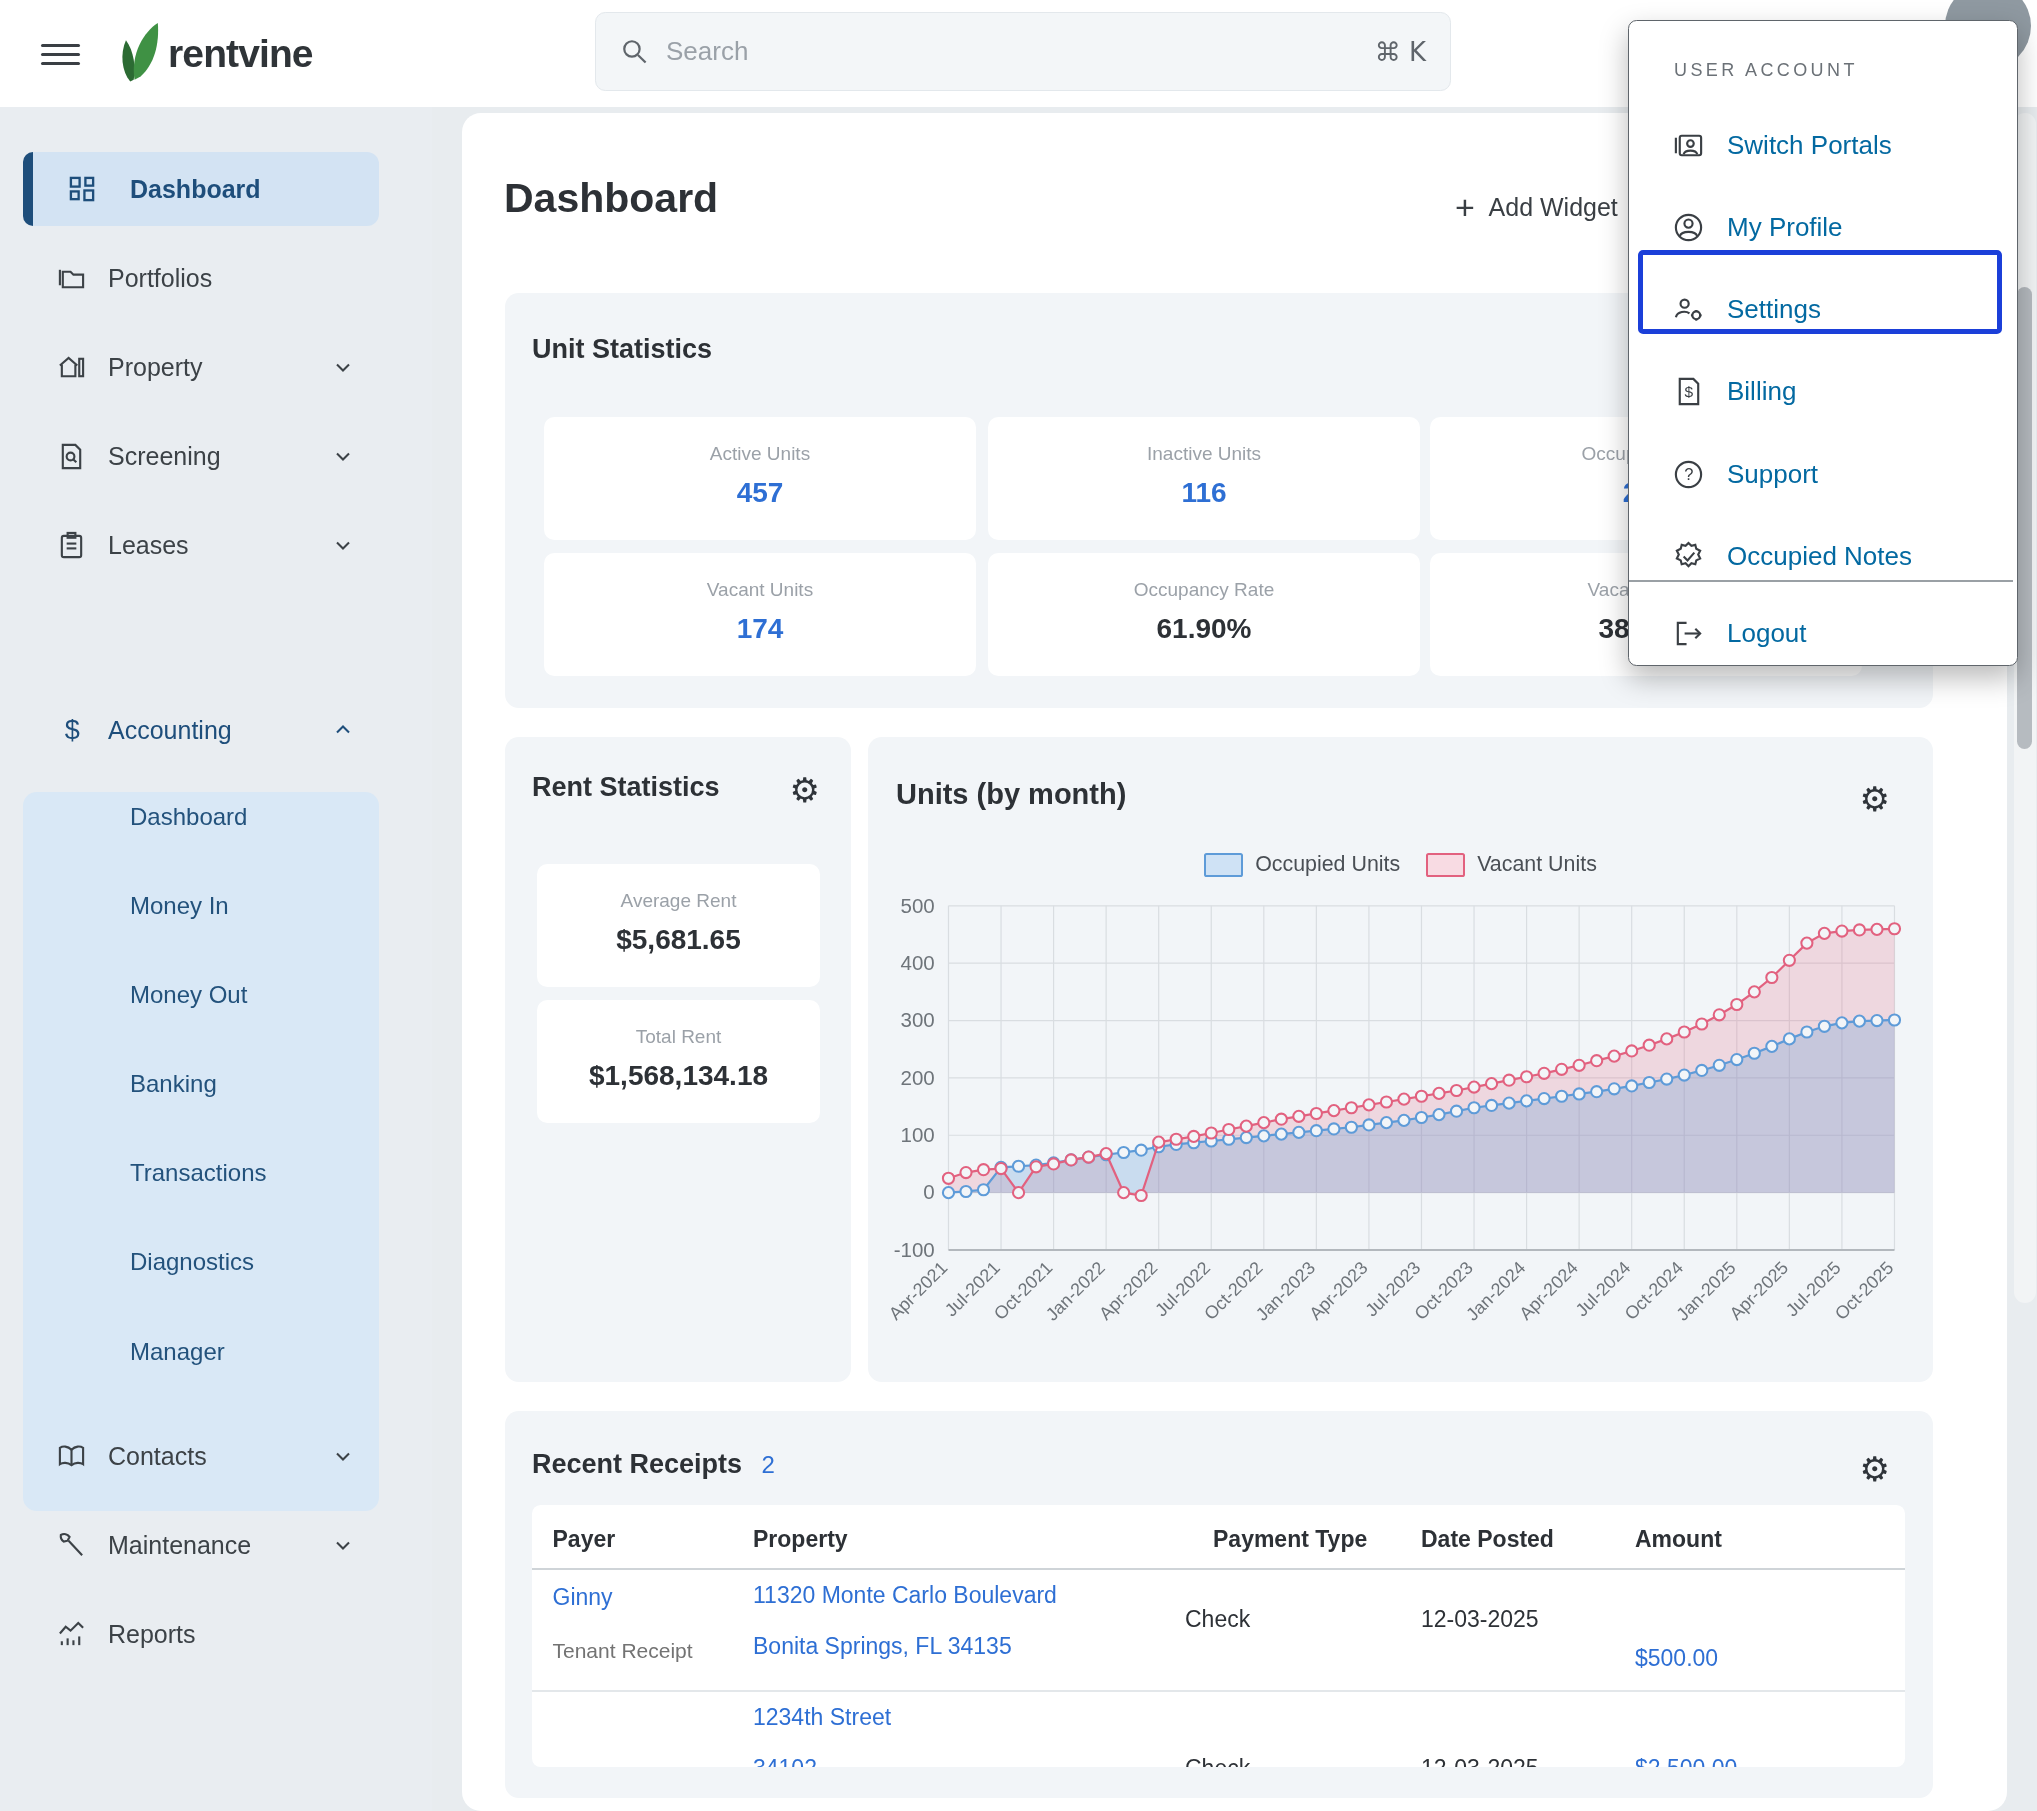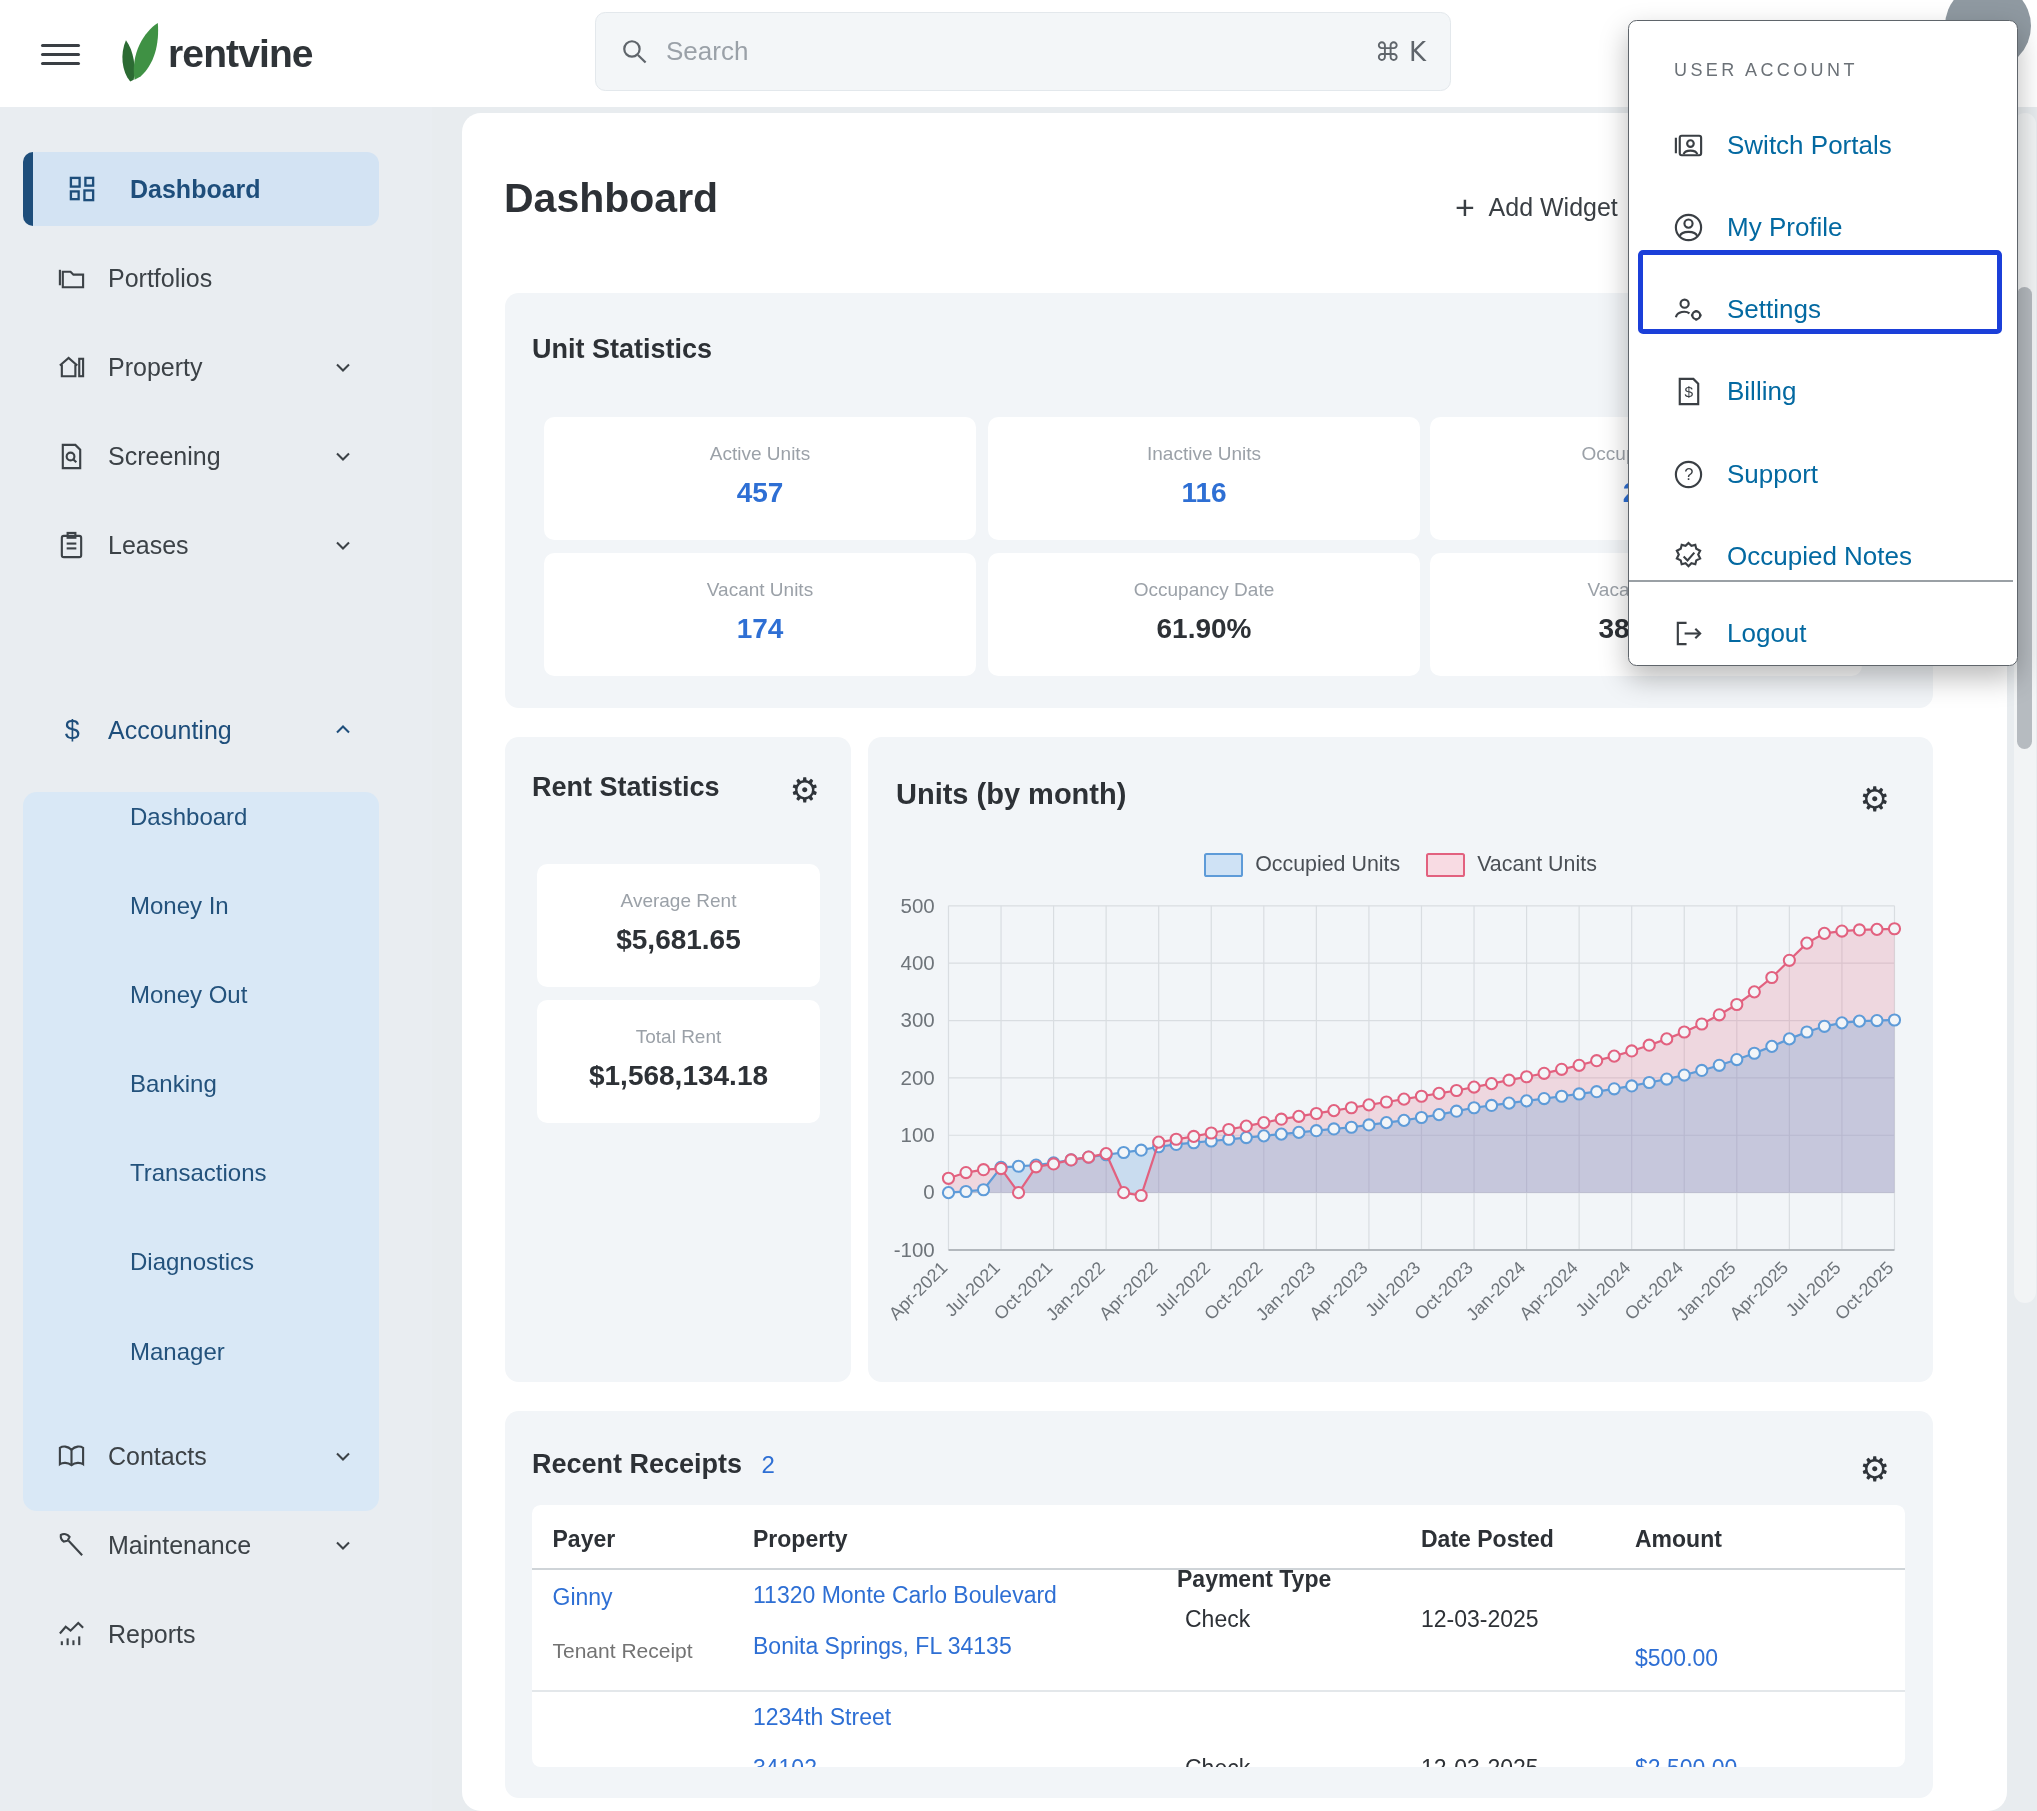--- a/index.html
+++ b/index.html
@@ -270,21 +270,21 @@
   </div>
   <div class="tile" style="left:925px;top:124px;width:432px;height:123px;">
     <div class="tl">Occupied Units</div>
     <div class="tv blue">283</div>
   </div>
   <div class="tile" style="left:39px;top:260px;width:432px;height:123px;">
     <div class="tl">Vacant Units</div>
     <div class="tv blue">174</div>
   </div>
   <div class="tile" style="left:483px;top:260px;width:432px;height:123px;">
-    <div class="tl">Occupancy Date</div>
+    <div class="tl">Occupancy Rate</div>
     <div class="tv dark">61.90%</div>
   </div>
   <div class="tile" style="left:925px;top:260px;width:432px;height:123px;">
     <div class="tl">Vacancy Rate</div>
     <div class="tv dark">38.10%</div>
   </div>
 </div>
 
 <div class="card" style="left:505px;top:737px;width:346px;height:645px;">
   <div class="card-title" style="left:27px;top:34px;width:205px;line-height:1.25;">Rent Statistics</div>
@@ -485,21 +485,21 @@
 <div class="card" style="left:505px;top:1411px;width:1428px;height:387px;">
   <div class="card-title" style="left:27px;top:38px;">
     <span>Recent Receipts</span>
     <span style="color:#2e6fd4;font-weight:normal;font-size:24px;margin-left:12px;">2</span>
   </div>
   <div class="gear" style="right:43px;top:41px;">⚙</div>
 </div>
 <div id="tablecard" class="abs">
   <div class="th" style="left:20.5px;">Payer</div>
   <div class="th" style="left:221px;">Property</div>
-  <div class="th" style="left:645px;margin-top:40px;">Payment Type</div>
+  <div class="th" style="left:681px;">Payment Type</div>
   <div class="th" style="left:889px;">Date Posted</div>
   <div class="th" style="left:1103px;">Amount</div>
   <div id="thead-line"></div>
 
   <div>
     <div class="cell lnk" style="left:20.5px;top:79px;">Ginny</div>
     <div class="cell small" style="left:20.5px;top:134px;">Tenant Receipt</div>
     <div class="cell lnk" style="left:221px;top:77px;">11320 Monte Carlo Boulevard</div>
     <div class="cell lnk" style="left:221px;top:128px;">Bonita Springs, FL 34135</div>
     <div class="cell" style="left:653px;top:101px;">Check</div>

